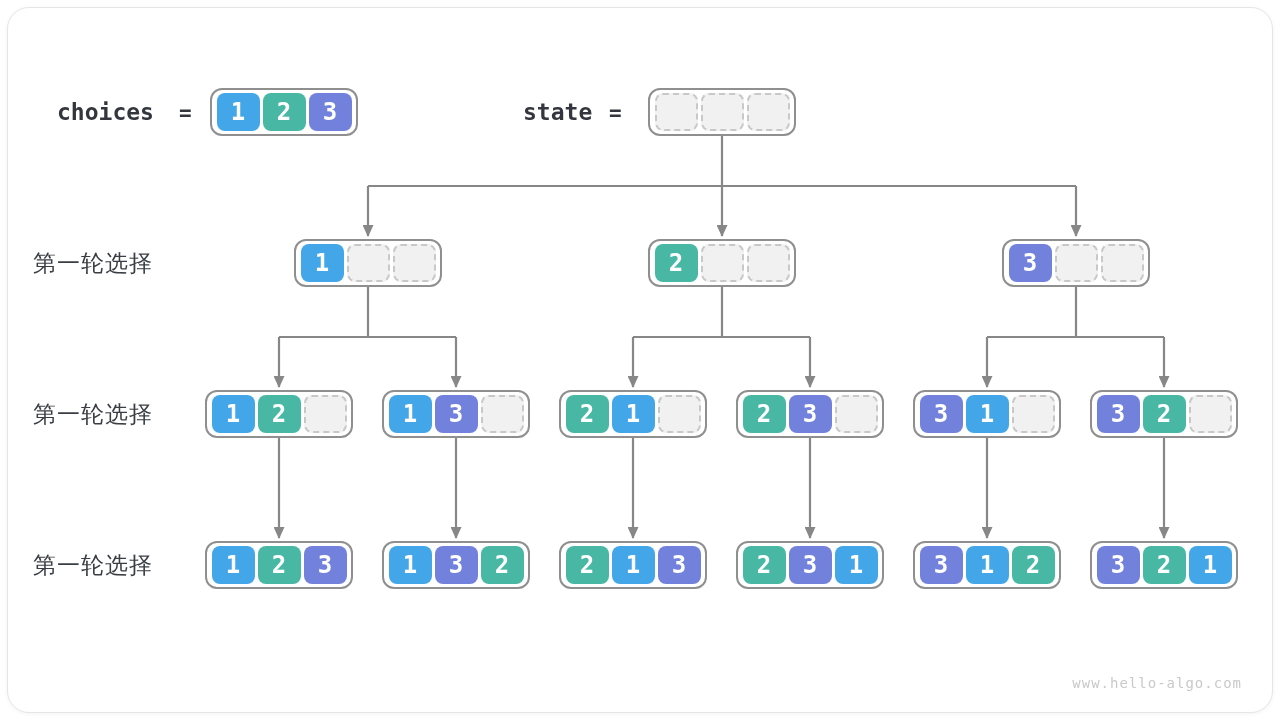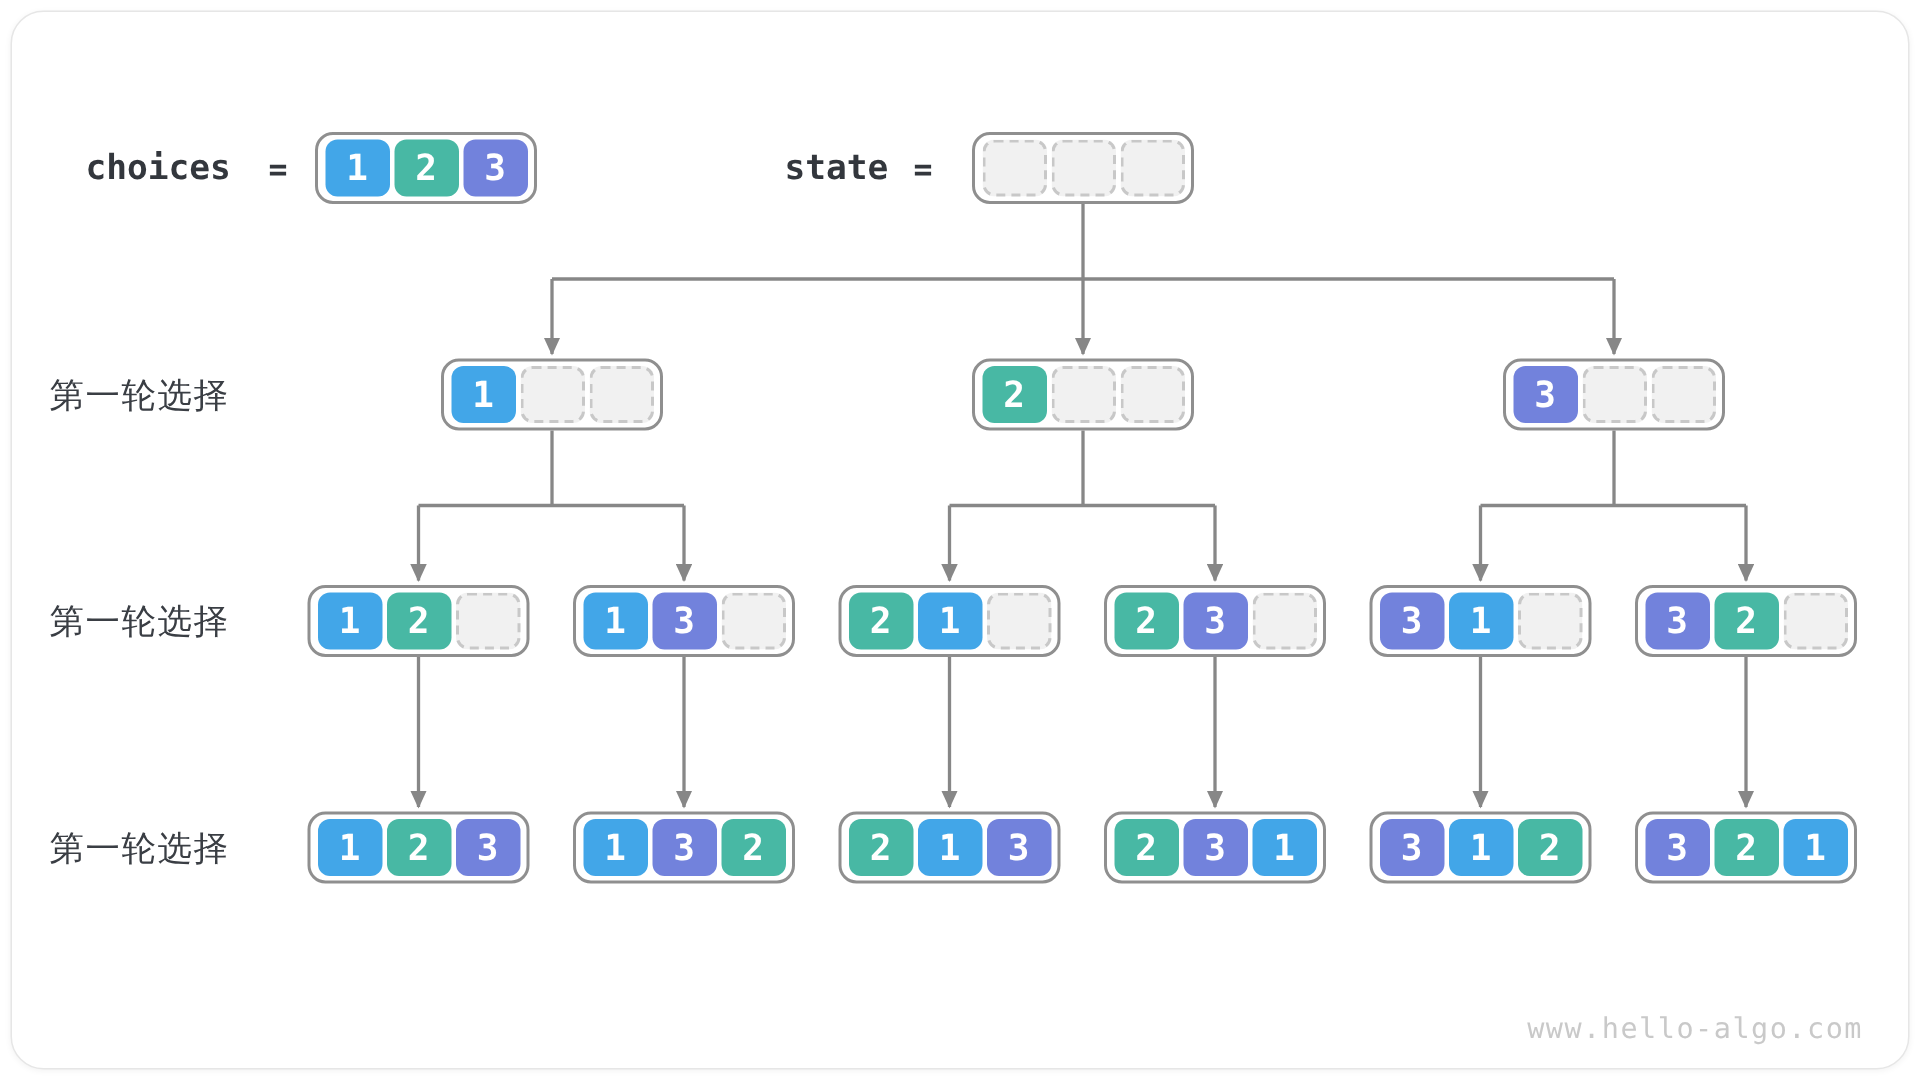--- a/index.html
+++ b/index.html
@@ -21,21 +21,21 @@
   .hdr-label{position:absolute;top:97px;line-height:30px;
         font-family:"DejaVu Sans Mono","Liberation Mono",monospace;
         font-weight:bold;font-size:23px;color:#33373d;z-index:3;}
   .hdr-eq{position:absolute;top:98px;line-height:30px;
         font-family:"DejaVu Sans Mono","Liberation Mono",monospace;
         font-weight:bold;font-size:21px;color:#33373d;z-index:3;}
   .row-label{position:absolute;left:33px;font-size:23px;font-weight:500;
         color:#3a3e44;line-height:32px;letter-spacing:1px;z-index:3;}
   .watermark{position:absolute;right:38px;top:675px;
         font-family:"DejaVu Sans Mono","Liberation Mono",monospace;
-        font-size:19px;color:#c9c9c9;letter-spacing:1px;z-index:3;}
+        font-size:14px;color:#c9c9c9;letter-spacing:1px;z-index:3;}
 </style>
 </head>
 <body>
 
 <div class="card"></div>
 
 <div id="stage">
   <svg id="edges" width="1280" height="720" viewBox="0 0 1280 720">
     <defs>
       <marker id="arr" viewBox="0 0 12 11" refX="11" refY="5.5" markerWidth="12" markerHeight="11" markerUnits="userSpaceOnUse" orient="auto">

